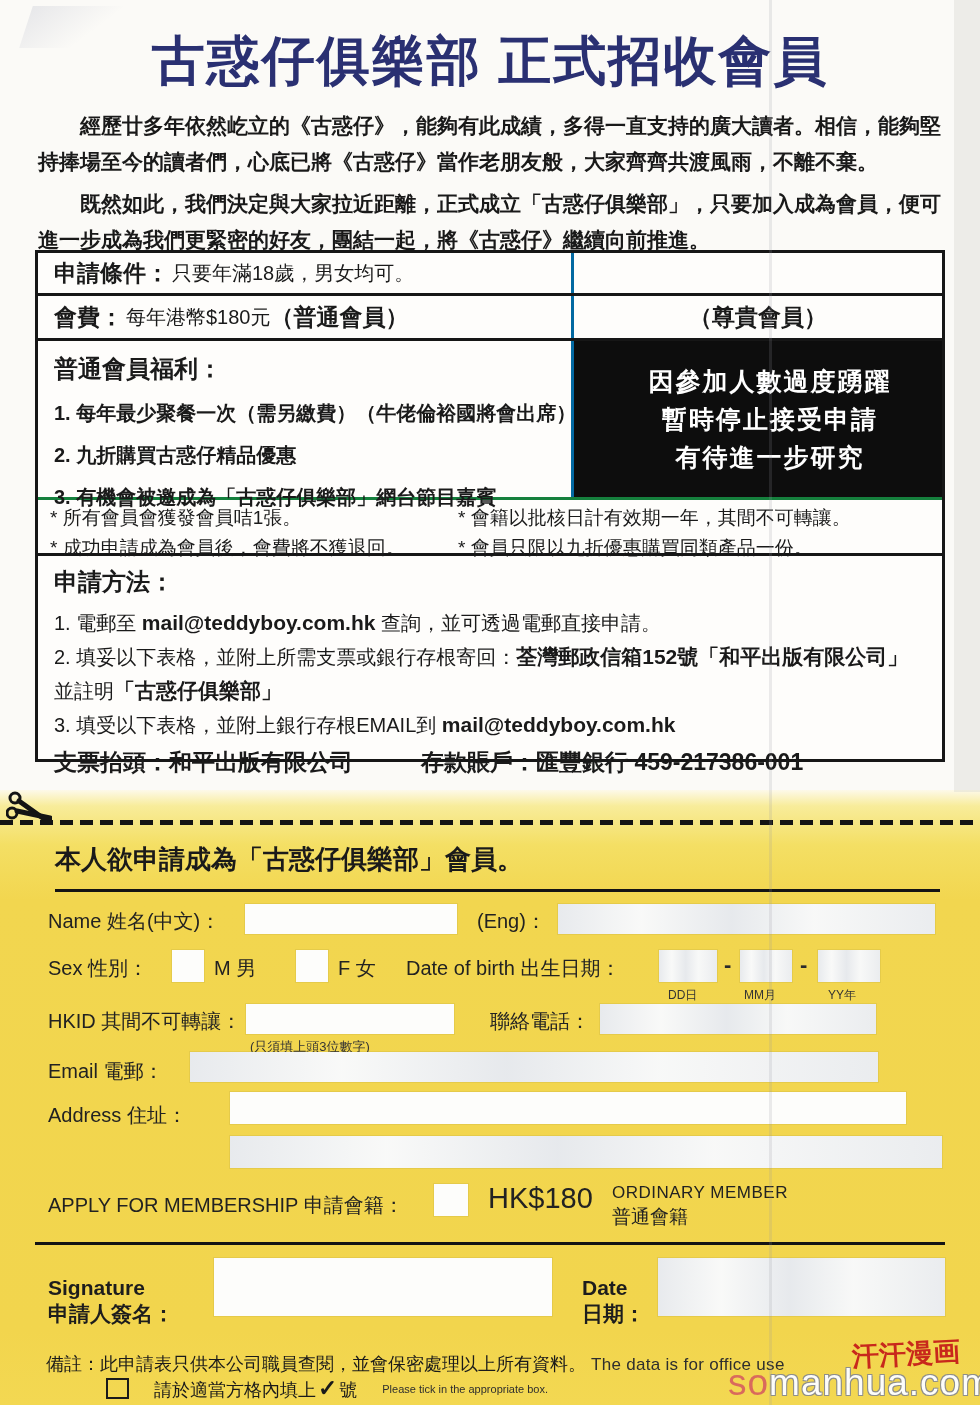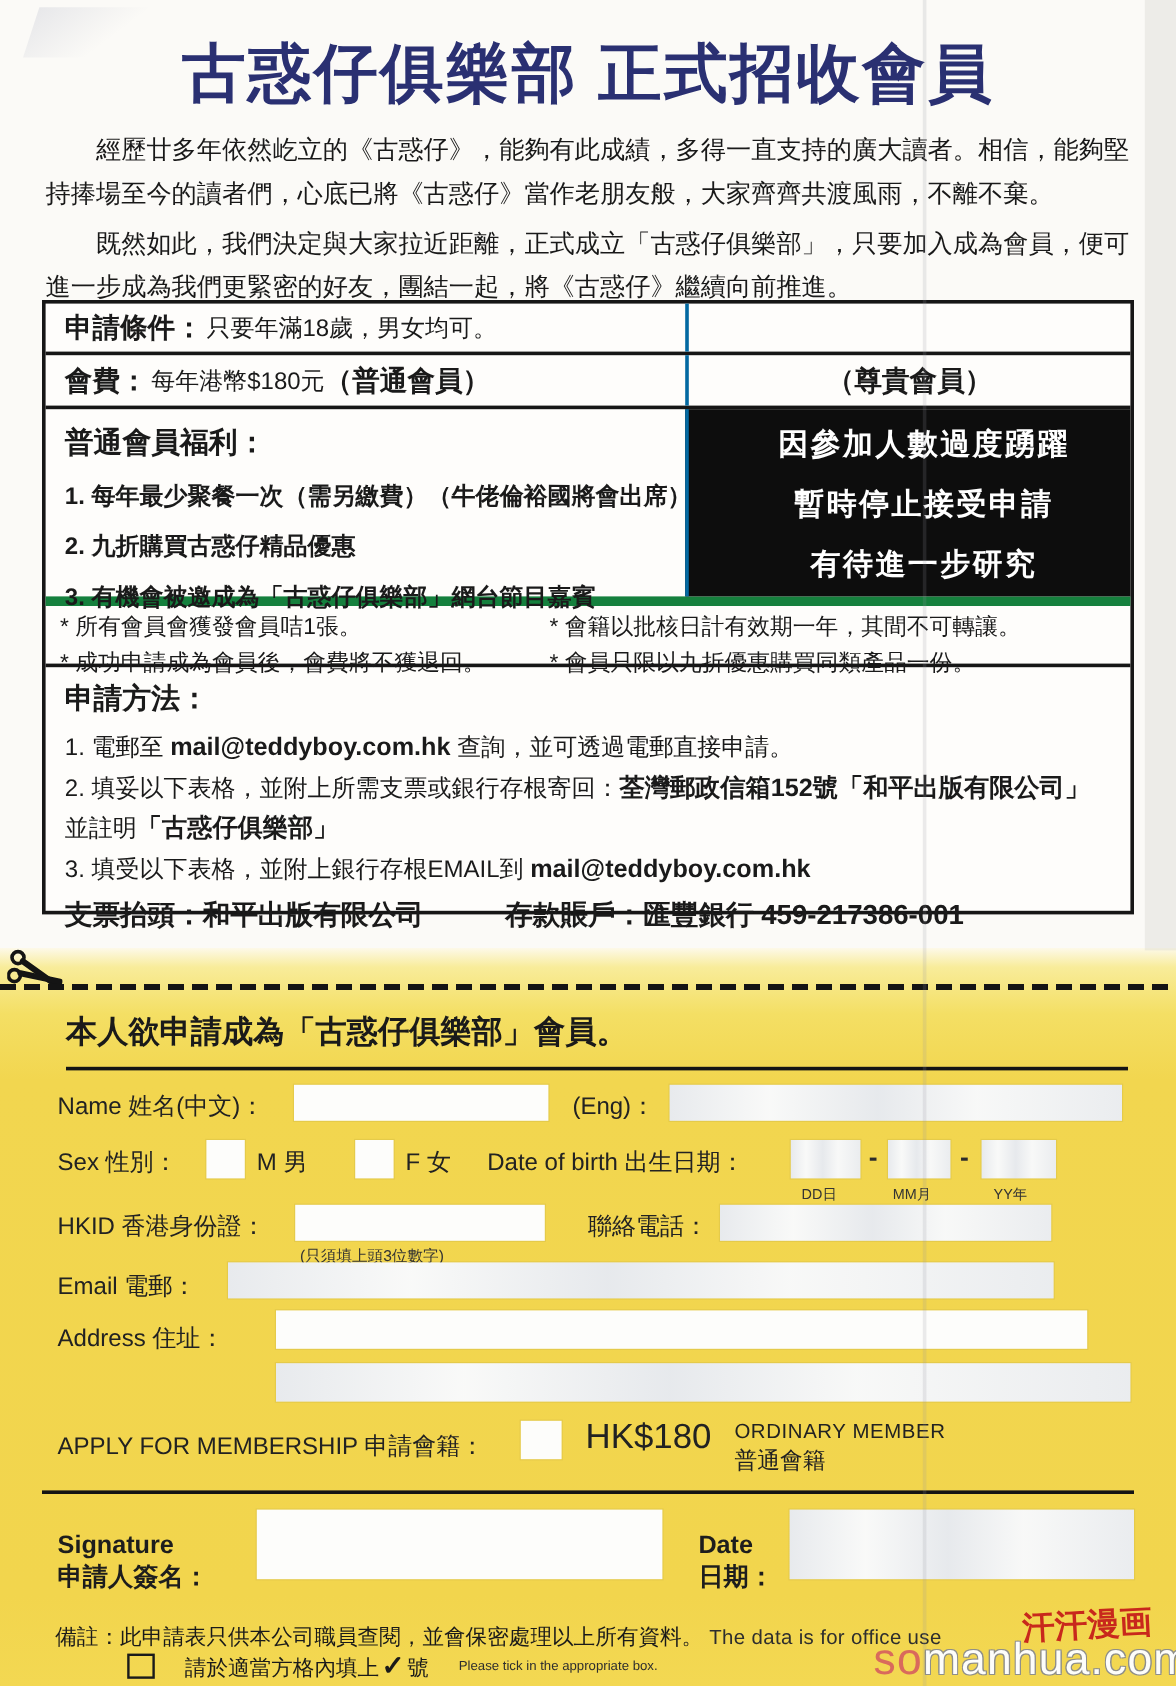--- a/index.html
+++ b/index.html
@@ -16,40 +16,40 @@
   .edge-band { position:absolute; right:0; top:0; width:26px; height:792px;
     background:rgba(205,205,200,.30); z-index:5; }
   .ghost-corner { position:absolute; left:26px; top:6px; width:92px; height:42px;
     background:linear-gradient(135deg, rgba(90,100,140,.12), rgba(90,100,140,0) 70%);
     transform:skewX(-18deg); }
   
   .title { position:absolute; top:26px; left:0; width:980px; text-align:center;
     font-size:53px; font-weight:900; letter-spacing:2px; color:#2a3072; white-space:nowrap; }
   .intro { position:absolute; top:108px; left:38px; width:906px;
     font-size:21px; line-height:1.72; color:#191919; }
-  .intro p { text-indent:2em; margin-bottom:6px; }
+  .intro p { text-indent:2em; margin-bottom:6px;font-weight:bold; }
   
   .info-table { position:absolute; left:35px; top:250px; width:910px; height:512px;
     border:3px solid #161616; background:#fefdfb; }
   .itrow { display:flex; }
   .r1 { height:40px; }
   .r2 { height:45px; border-top:3px solid #161616; }
   .r3 { height:159px; border-top:3px solid #161616; }
-  .r4 { height:56px; border-top:8px solid #15803d; display:flex; padding:5px 12px 0 12px; }
+  .r4 { height:56px; border-top:3px solid #15803d; display:flex; padding:5px 12px 0 12px; }
   .r5 { height:197px; border-top:3px solid #161616; display:block; padding:10px 16px 0 16px; }
   .cell-l { width:533px; padding:0 16px; display:flex; align-items:center; }
   .cell-r { flex:1; border-left:3px solid #0369a1; display:flex;
     align-items:center; justify-content:center; }
   .lbl { font-weight:800; font-size:23px; white-space:nowrap; }
   .val { font-size:20px; margin-left:3px; white-space:nowrap; }
   .r3 .cell-l { display:block; padding-top:8px; }
   .bhead { font-weight:800; font-size:24px; margin:4px 0 15px; }
   .bitem { font-size:20px; margin-bottom:15px; white-space:nowrap;font-weight:bold; }
   .notice { background:#0d0d0d; color:#fff; flex-direction:column;
-    justify-content:center; gap:17px; font-weight:800; font-size:25px;
+    justify-content:center; gap:5px; font-weight:800; font-size:25px;
     letter-spacing:2px; position:relative;padding-left:24px; }
   .notice div { white-space:nowrap; }
   .ncol1 { width:408px; }
   .ncol2 { flex:1; }
   .r4 div div { font-size:19px; line-height:25px; margin-bottom:5px; white-space:nowrap; }
   .mhead { font-weight:800; font-size:24px; margin-bottom:8px; }
   .mline { font-size:20px; line-height:33px; white-space:nowrap; }
   .mline b { font-size:21px; }
   .payline { font-weight:800; font-size:23px; margin-top:4px; }
   .payline .payee { margin-right:68px; }
@@ -195,21 +195,21 @@
     <div class="flabel" style="left:406px; top:165px;">Date of birth 出生日期：</div>
     <div class="wbox smudge" style="left:659px; top:160px; width:58px; height:32px;"></div>
     <div class="dash" style="left:724px; top:162px;">-</div>
     <div class="wbox smudge" style="left:740px; top:160px; width:52px; height:32px;"></div>
     <div class="dash" style="left:800px; top:162px;">-</div>
     <div class="wbox smudge" style="left:818px; top:160px; width:62px; height:32px;"></div>
     <div class="fsmall" style="left:668px; top:197px;">DD日</div>
     <div class="fsmall" style="left:744px; top:197px;">MM月</div>
     <div class="fsmall" style="left:828px; top:197px;">YY年</div>
 
-    <div class="flabel" style="left:48px; top:218px;">HKID 香港身份證：</div>
+    <div class="flabel" style="left:48px; top:218px;">HKID 其間不可轉讓：</div>
     <div class="wbox" style="left:246px; top:214px; width:208px; height:30px;"></div>
     <div class="fsmall" style="left:250px; top:248px; font-size:13px;">(只須填上頭3位數字)</div>
     <div class="flabel" style="left:490px; top:218px;">聯絡電話：</div>
     <div class="wbox smudge" style="left:600px; top:214px; width:276px; height:30px;"></div>
 
     <div class="flabel" style="left:48px; top:268px;">Email 電郵：</div>
     <div class="wbox smudge" style="left:190px; top:262px; width:688px; height:30px;"></div>
 
     <div class="flabel" style="left:48px; top:312px;">Address 住址：</div>
     <div class="wbox" style="left:230px; top:302px; width:676px; height:32px;"></div>

